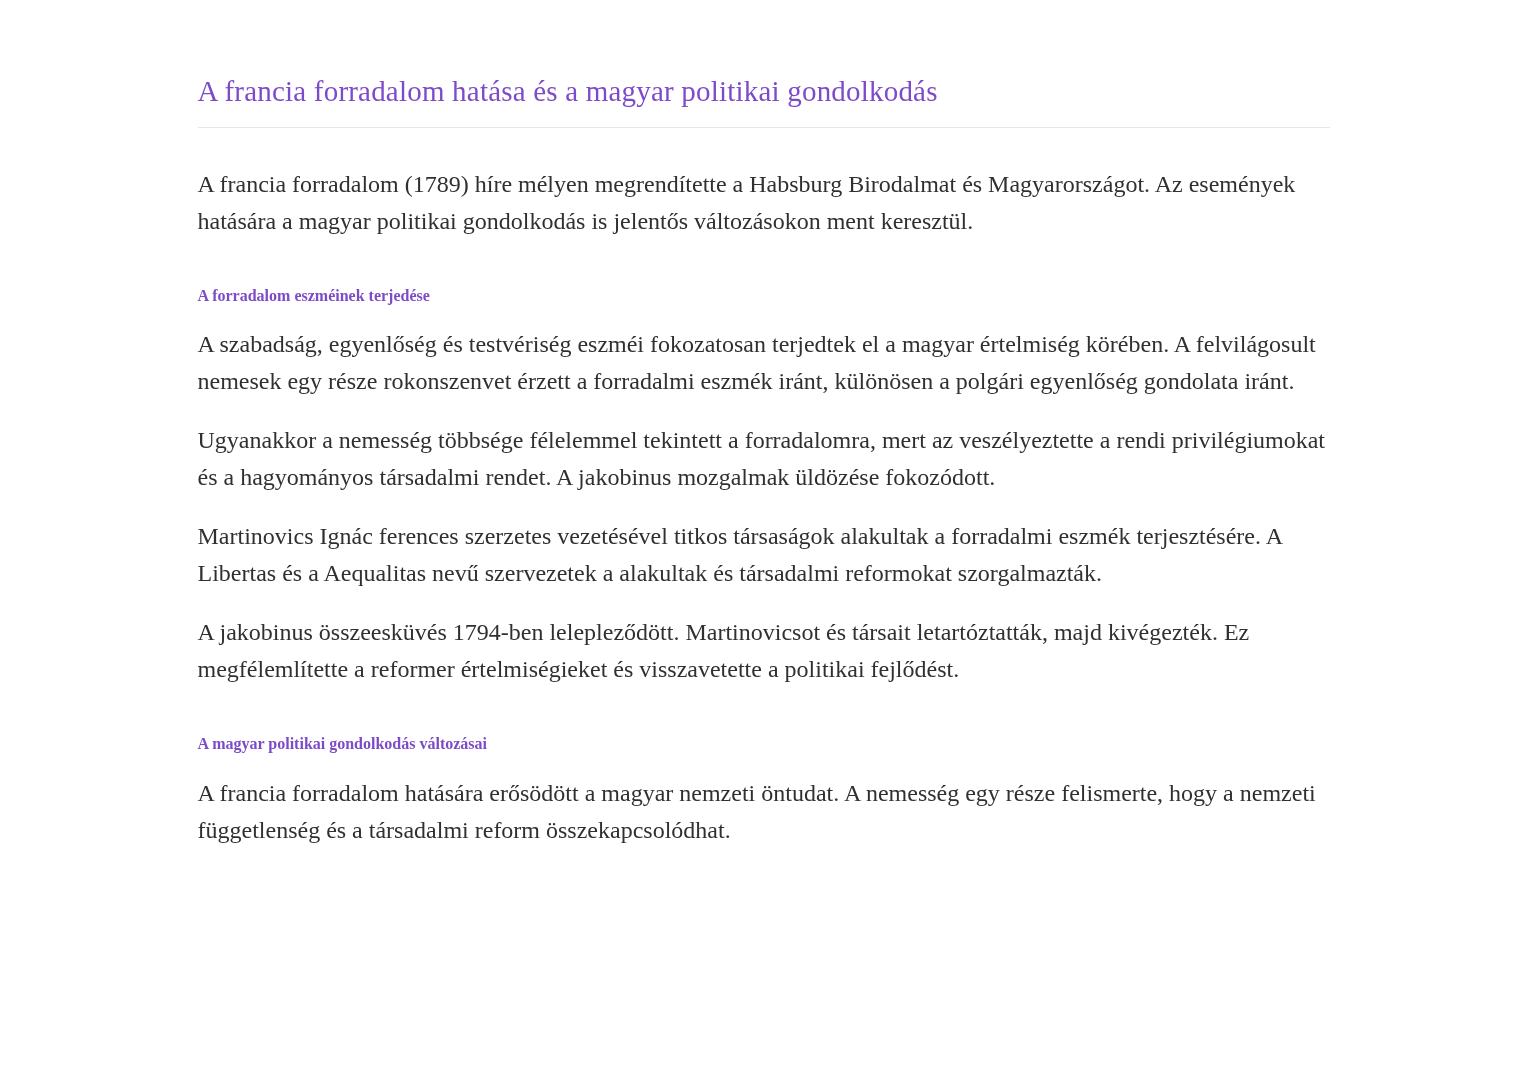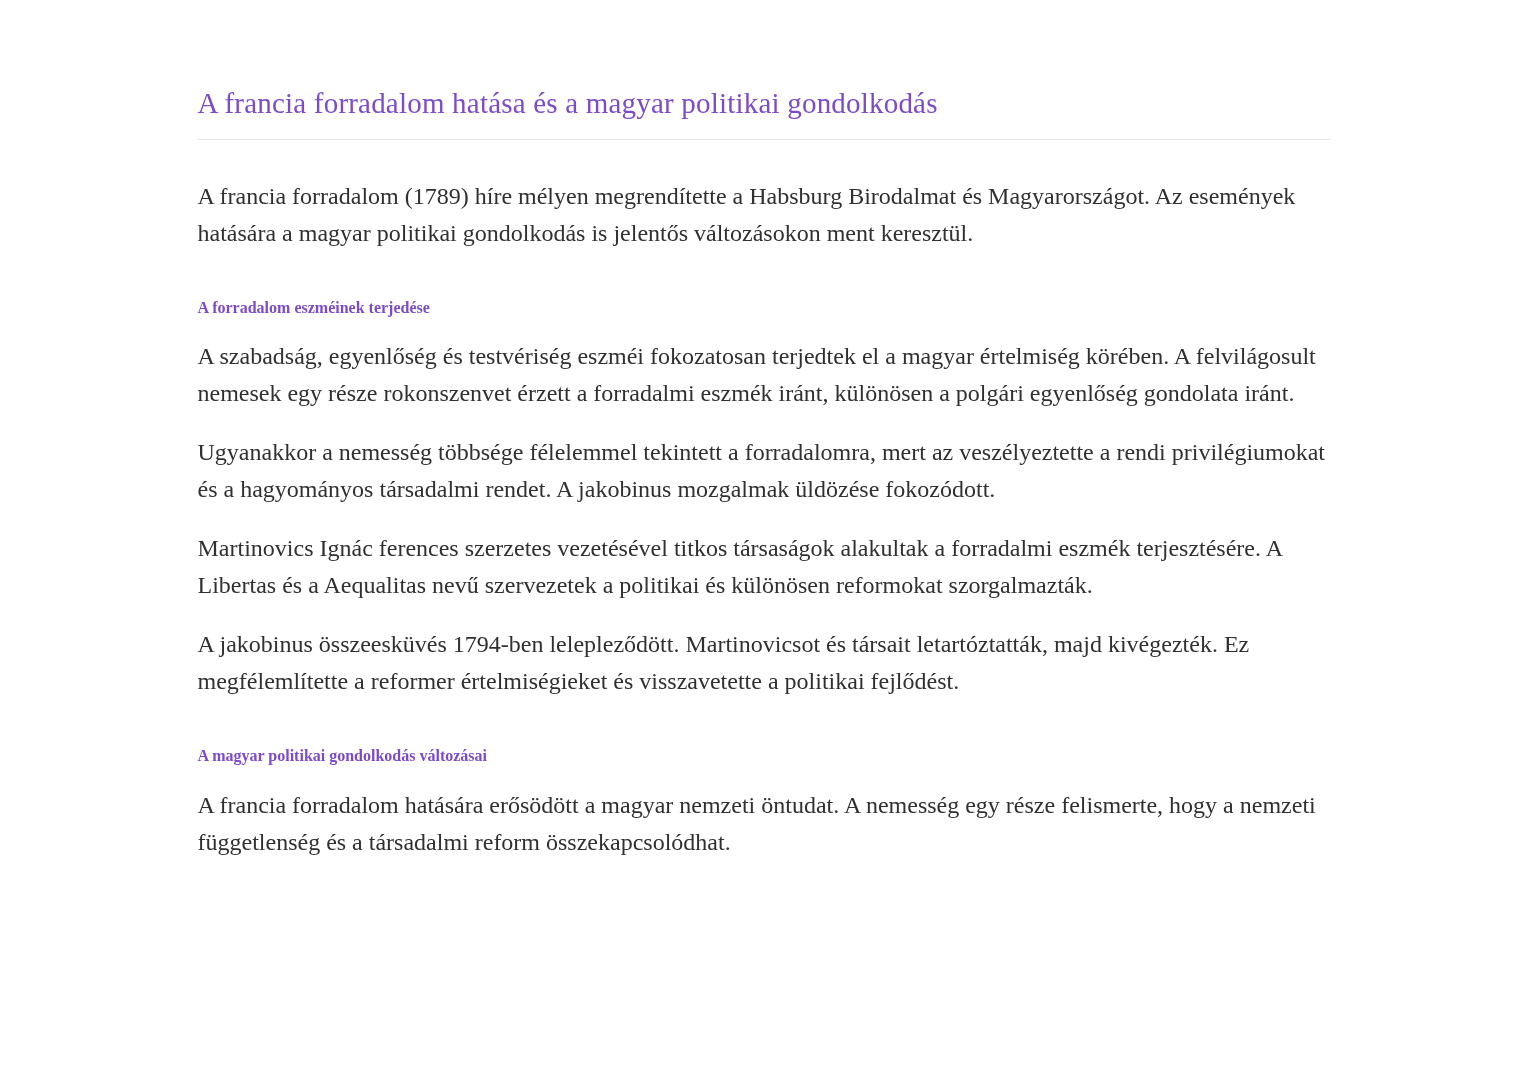--- a/index.html
+++ b/index.html
@@ -17,21 +17,21 @@
     color:var(--text);
   }
   .page{
     width:1527px;
     height:1080px;
     background:var(--bg);
     overflow:hidden;
   }
   .article{
     width:1132px;
-    margin:16px auto;
+    margin:4px auto;
     padding-top:69px;
   }
   h1.article-title{
     margin:0 0 16px 0;
     font-size:29px;
     line-height:1.3;
     font-weight:normal;
     color:var(--accent);
     letter-spacing:0.2px;
   }
@@ -66,21 +66,21 @@
 
     <p>A francia forradalom (1789) híre mélyen megrendítette a Habsburg Birodalmat és Magyarországot. Az események hatására a magyar politikai gondolkodás is jelentős változásokon ment keresztül.</p>
 
     <h2 class="section-heading">A forradalom eszméinek terjedése</h2>
 
     <p>A szabadság, egyenlőség és testvériség eszméi fokozatosan terjedtek el a magyar értelmiség körében. A felvilágosult nemesek egy része rokonszenvet érzett a forradalmi eszmék iránt, különösen a polgári egyenlőség gondolata iránt.</p>
 
     <p>Ugyanakkor a nemesség többsége félelemmel tekintett a forradalomra, mert az veszélyeztette a rendi privilégiumokat és a hagyományos társadalmi rendet. A jakobinus mozgalmak üldözése fokozódott.</p>
 
 
-    <p>Martinovics Ignác ferences szerzetes vezetésével titkos társaságok alakultak a forradalmi eszmék terjesztésére. A Libertas és a Aequalitas nevű szervezetek a politikai és különösen reformokat szorgalmazták.</p>
+    <p>Martinovics Ignác ferences szerzetes vezetésével titkos társaságok alakultak a forradalmi eszmék terjesztésére. A Libertas és a Aequalitas nevű szervezetek a alakultak és társadalmi reformokat szorgalmazták.</p>
 
     <p>A jakobinus összeesküvés 1794-ben lelepleződött. Martinovicsot és társait letartóztatták, majd kivégezték. Ez megfélemlítette a reformer értelmiségieket és visszavetette a politikai fejlődést.</p>
 
     <h2 class="section-heading">A magyar politikai gondolkodás változásai</h2>
 
     <p>A francia forradalom hatására erősödött a magyar nemzeti öntudat. A nemesség egy része felismerte, hogy a nemzeti függetlenség és a társadalmi reform összekapcsolódhat.</p>
 
   </div>
 </div>
 

